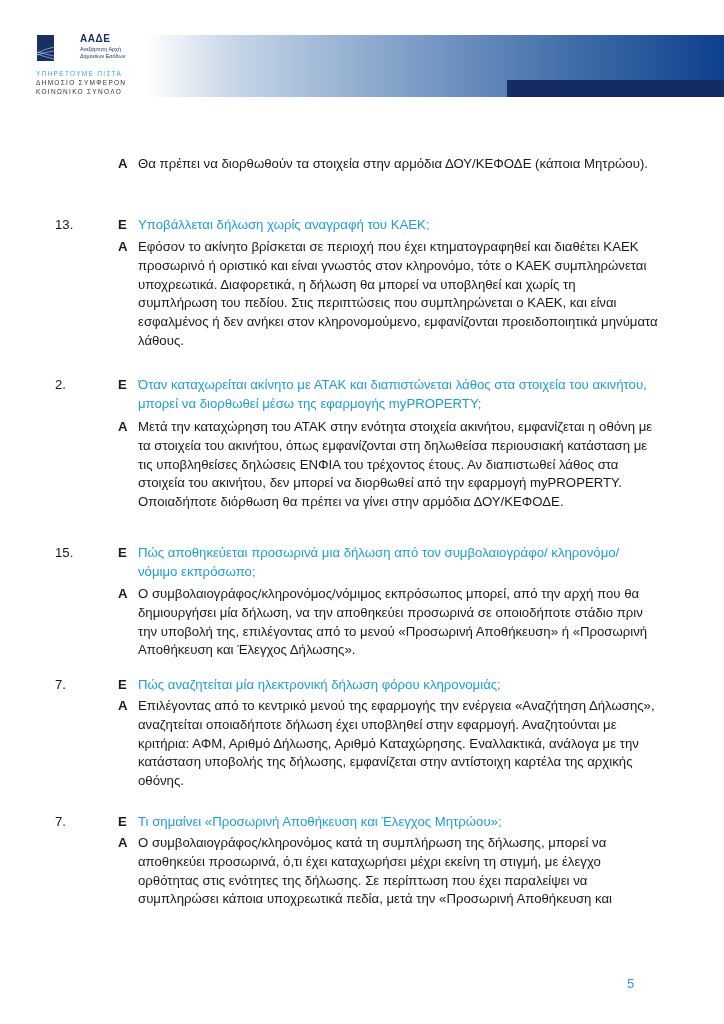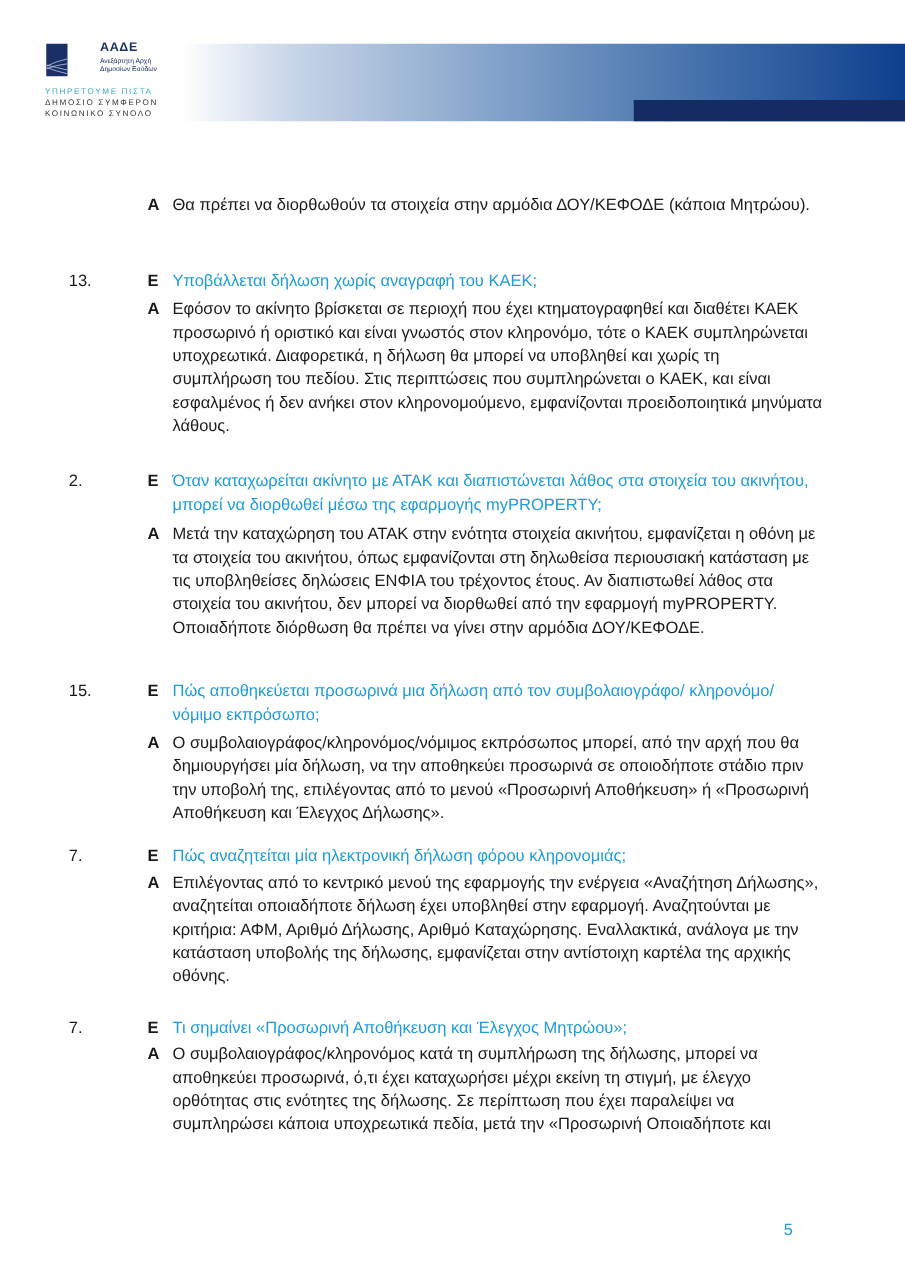--- a/index.html
+++ b/index.html
@@ -97,17 +97,17 @@
     <span class="txt">Επιλέγοντας από το κεντρικό μενού της εφαρμογής την ενέργεια «Αναζήτηση Δήλωσης», αναζητείται οποιαδήποτε δήλωση έχει υποβληθεί στην εφαρμογή. Αναζητούνται με κριτήρια: ΑΦΜ, Αριθμό Δήλωσης, Αριθμό Καταχώρησης. Εναλλακτικά, ανάλογα με την κατάσταση υποβολής της δήλωσης, εμφανίζεται στην αντίστοιχη καρτέλα της αρχικής οθόνης.</span>
   </div>
 
   <div class="row q" style="top:813px;">
     <span class="num">7.</span>
     <span class="tag">Ε</span>
     <span class="txt">Τι σημαίνει «Προσωρινή Αποθήκευση και Έλεγχος Μητρώου»;</span>
   </div>
   <div class="row" style="top:834px;">
     <span class="tag">Α</span>
-    <span class="txt">Ο συμβολαιογράφος/κληρονόμος κατά τη συμπλήρωση της δήλωσης, μπορεί να αποθηκεύει προσωρινά, ό,τι έχει καταχωρήσει μέχρι εκείνη τη στιγμή, με έλεγχο ορθότητας στις ενότητες της δήλωσης. Σε περίπτωση που έχει παραλείψει να συμπληρώσει κάποια υποχρεωτικά πεδία, μετά την «Προσωρινή Οποιαδήποτε και</span>
+    <span class="txt">Ο συμβολαιογράφος/κληρονόμος κατά τη συμπλήρωση της δήλωσης, μπορεί να αποθηκεύει προσωρινά, ό,τι έχει καταχωρήσει μέχρι εκείνη τη στιγμή, με έλεγχο ορθότητας στις ενότητες της δήλωσης. Σε περίπτωση που έχει παραλείψει να συμπληρώσει κάποια υποχρεωτικά πεδία, μετά την «Προσωρινή Αποθήκευση και</span>
   </div>
 </div>
 
 <div class="page-num">5</div>
 
 </body></html>

